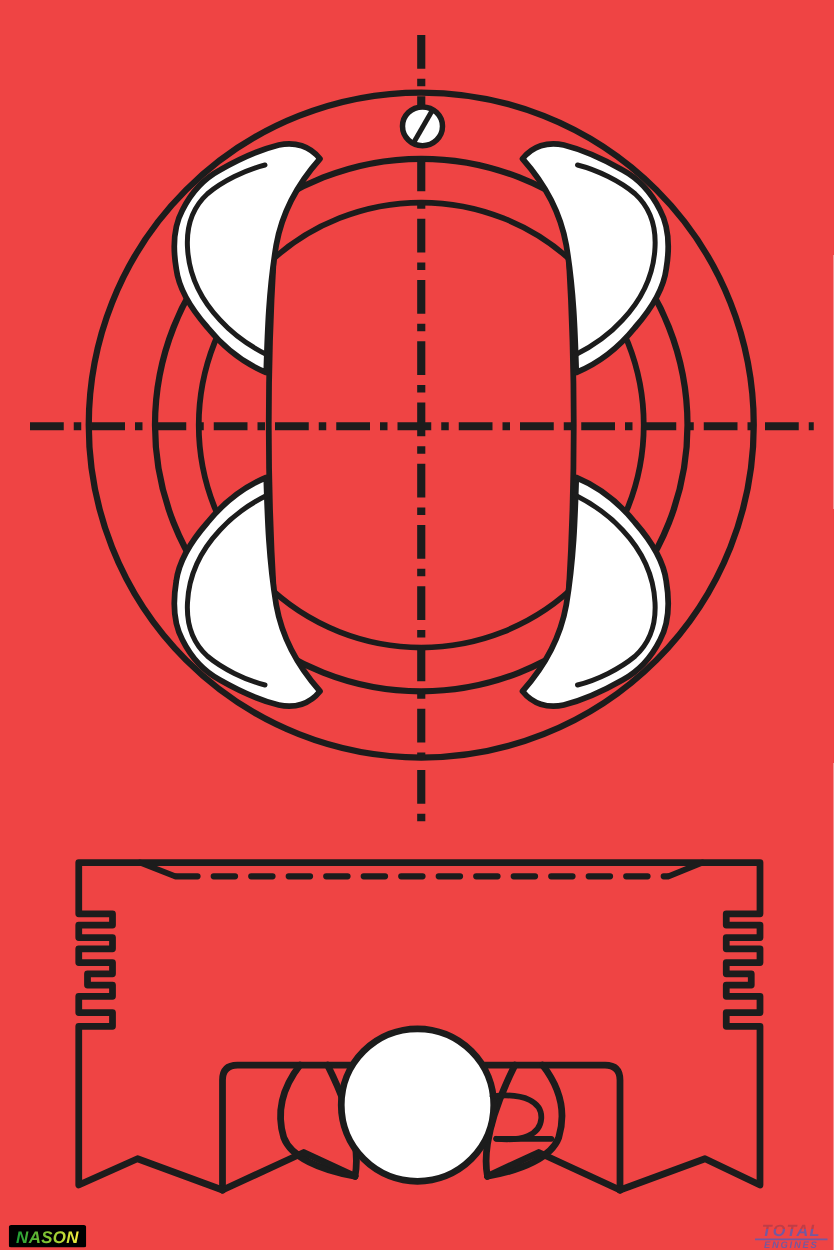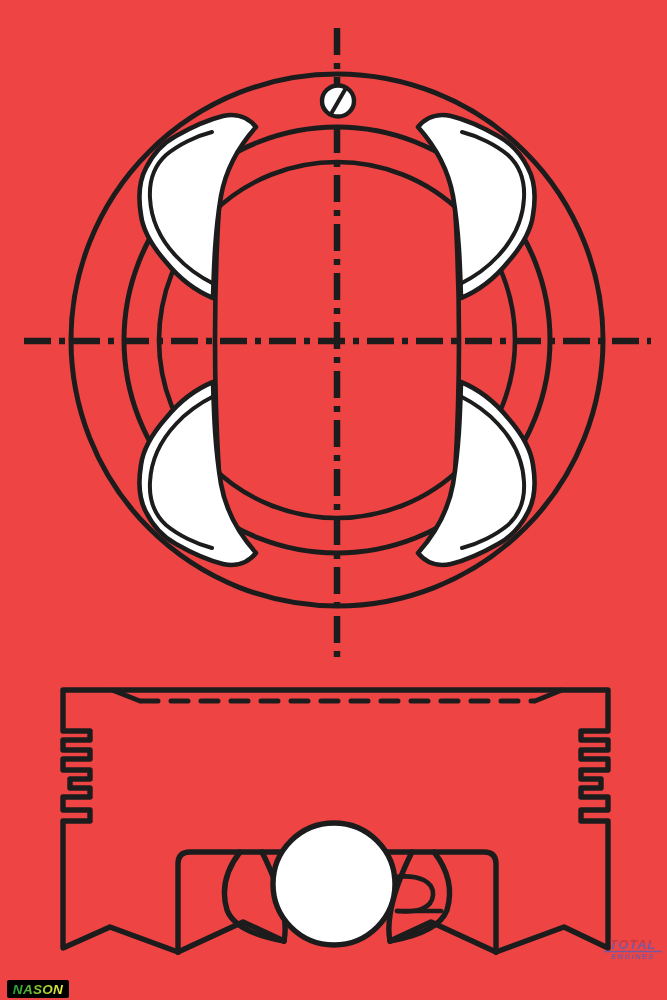--- a/index.html
+++ b/index.html
@@ -1,21 +1,21 @@
 <!DOCTYPE html>
 <html><head>
 <meta charset="utf-8">
 <style>
   html,body{margin:0;padding:0;background:#fff;}
   .canvas{position:relative;width:667px;height:1000px;background:#ef4444;overflow:hidden;
           font-family:"Liberation Sans",sans-serif;}
   .drawing{position:absolute;left:0;top:0;}
   .logo{position:absolute;}
   .logo-nason{left:7px;top:980px;width:62px;height:18px;}
-  .logo-total{left:600px;top:938px;width:66px;height:22px;}
+  .logo-total{left:600px;top:978px;width:66px;height:22px;}
 </style>
 </head>
 <body>
 
 <div class="canvas">
 
   <svg class="drawing" width="667" height="1000" viewBox="0 0 667 1000">
     <defs>
       <g id="pocketg">
         <path d="M 256,127 C 240,145 226,168 221,196 C 215,232 214,265 213,298

